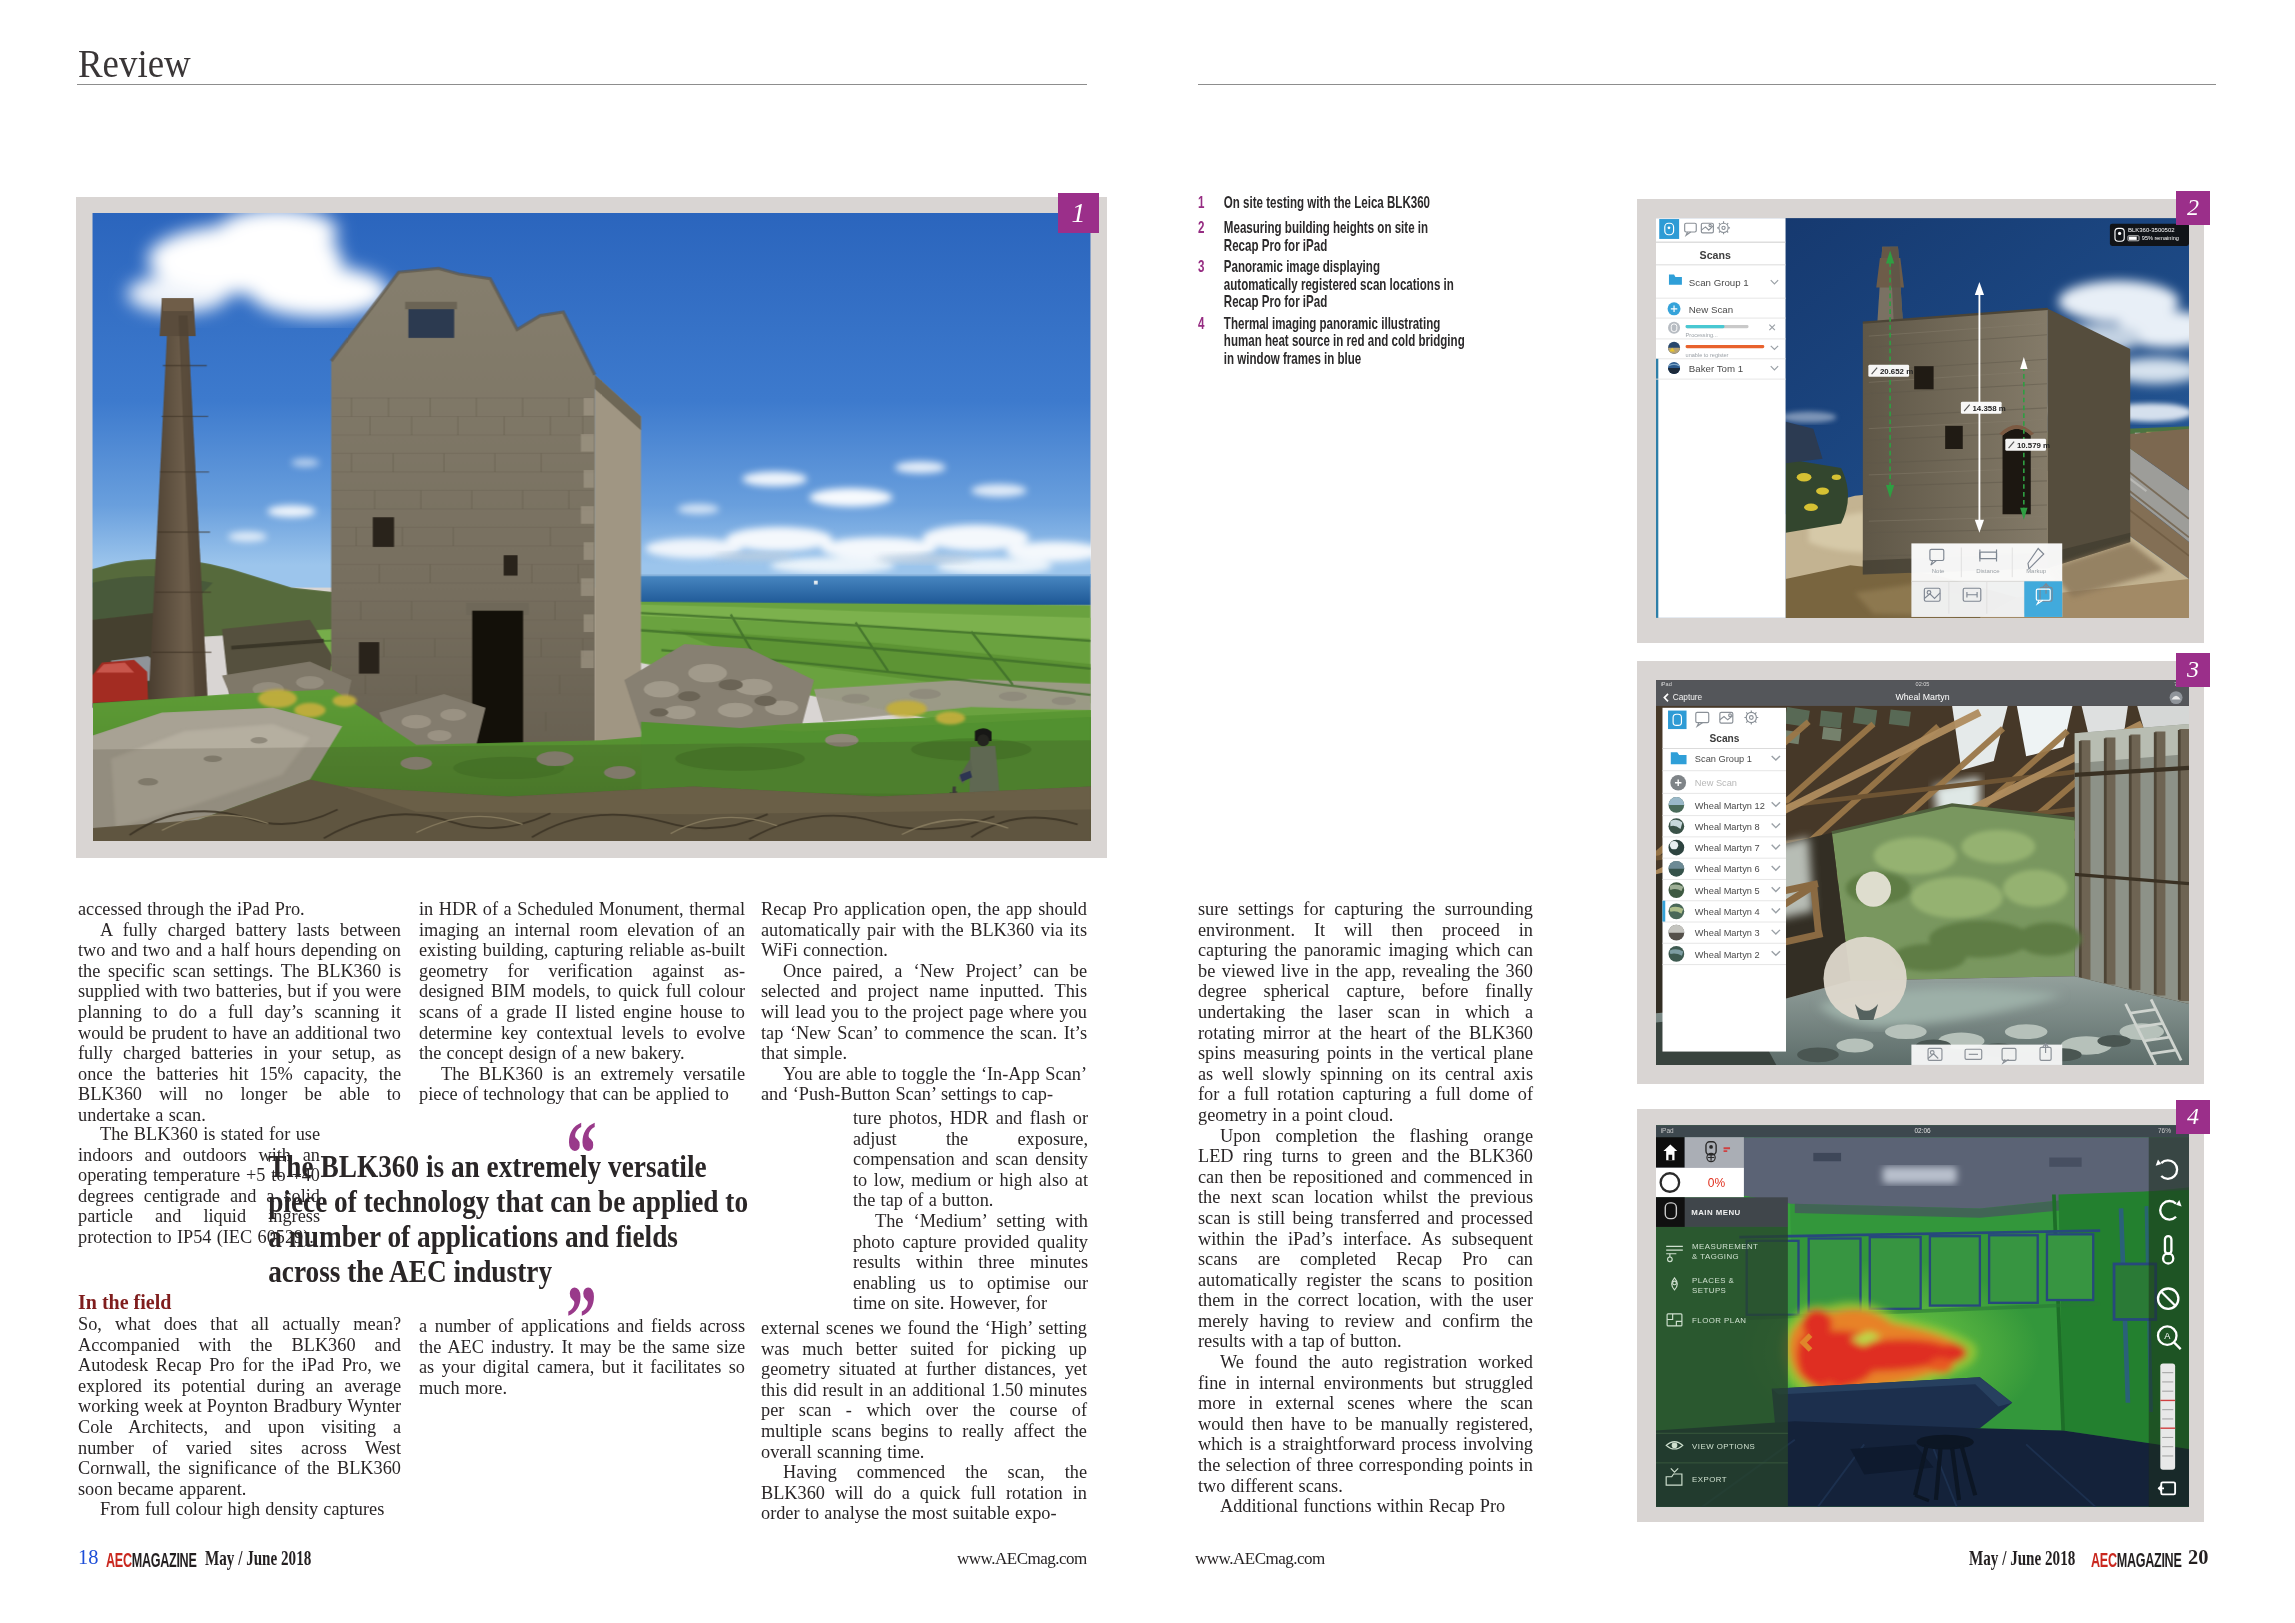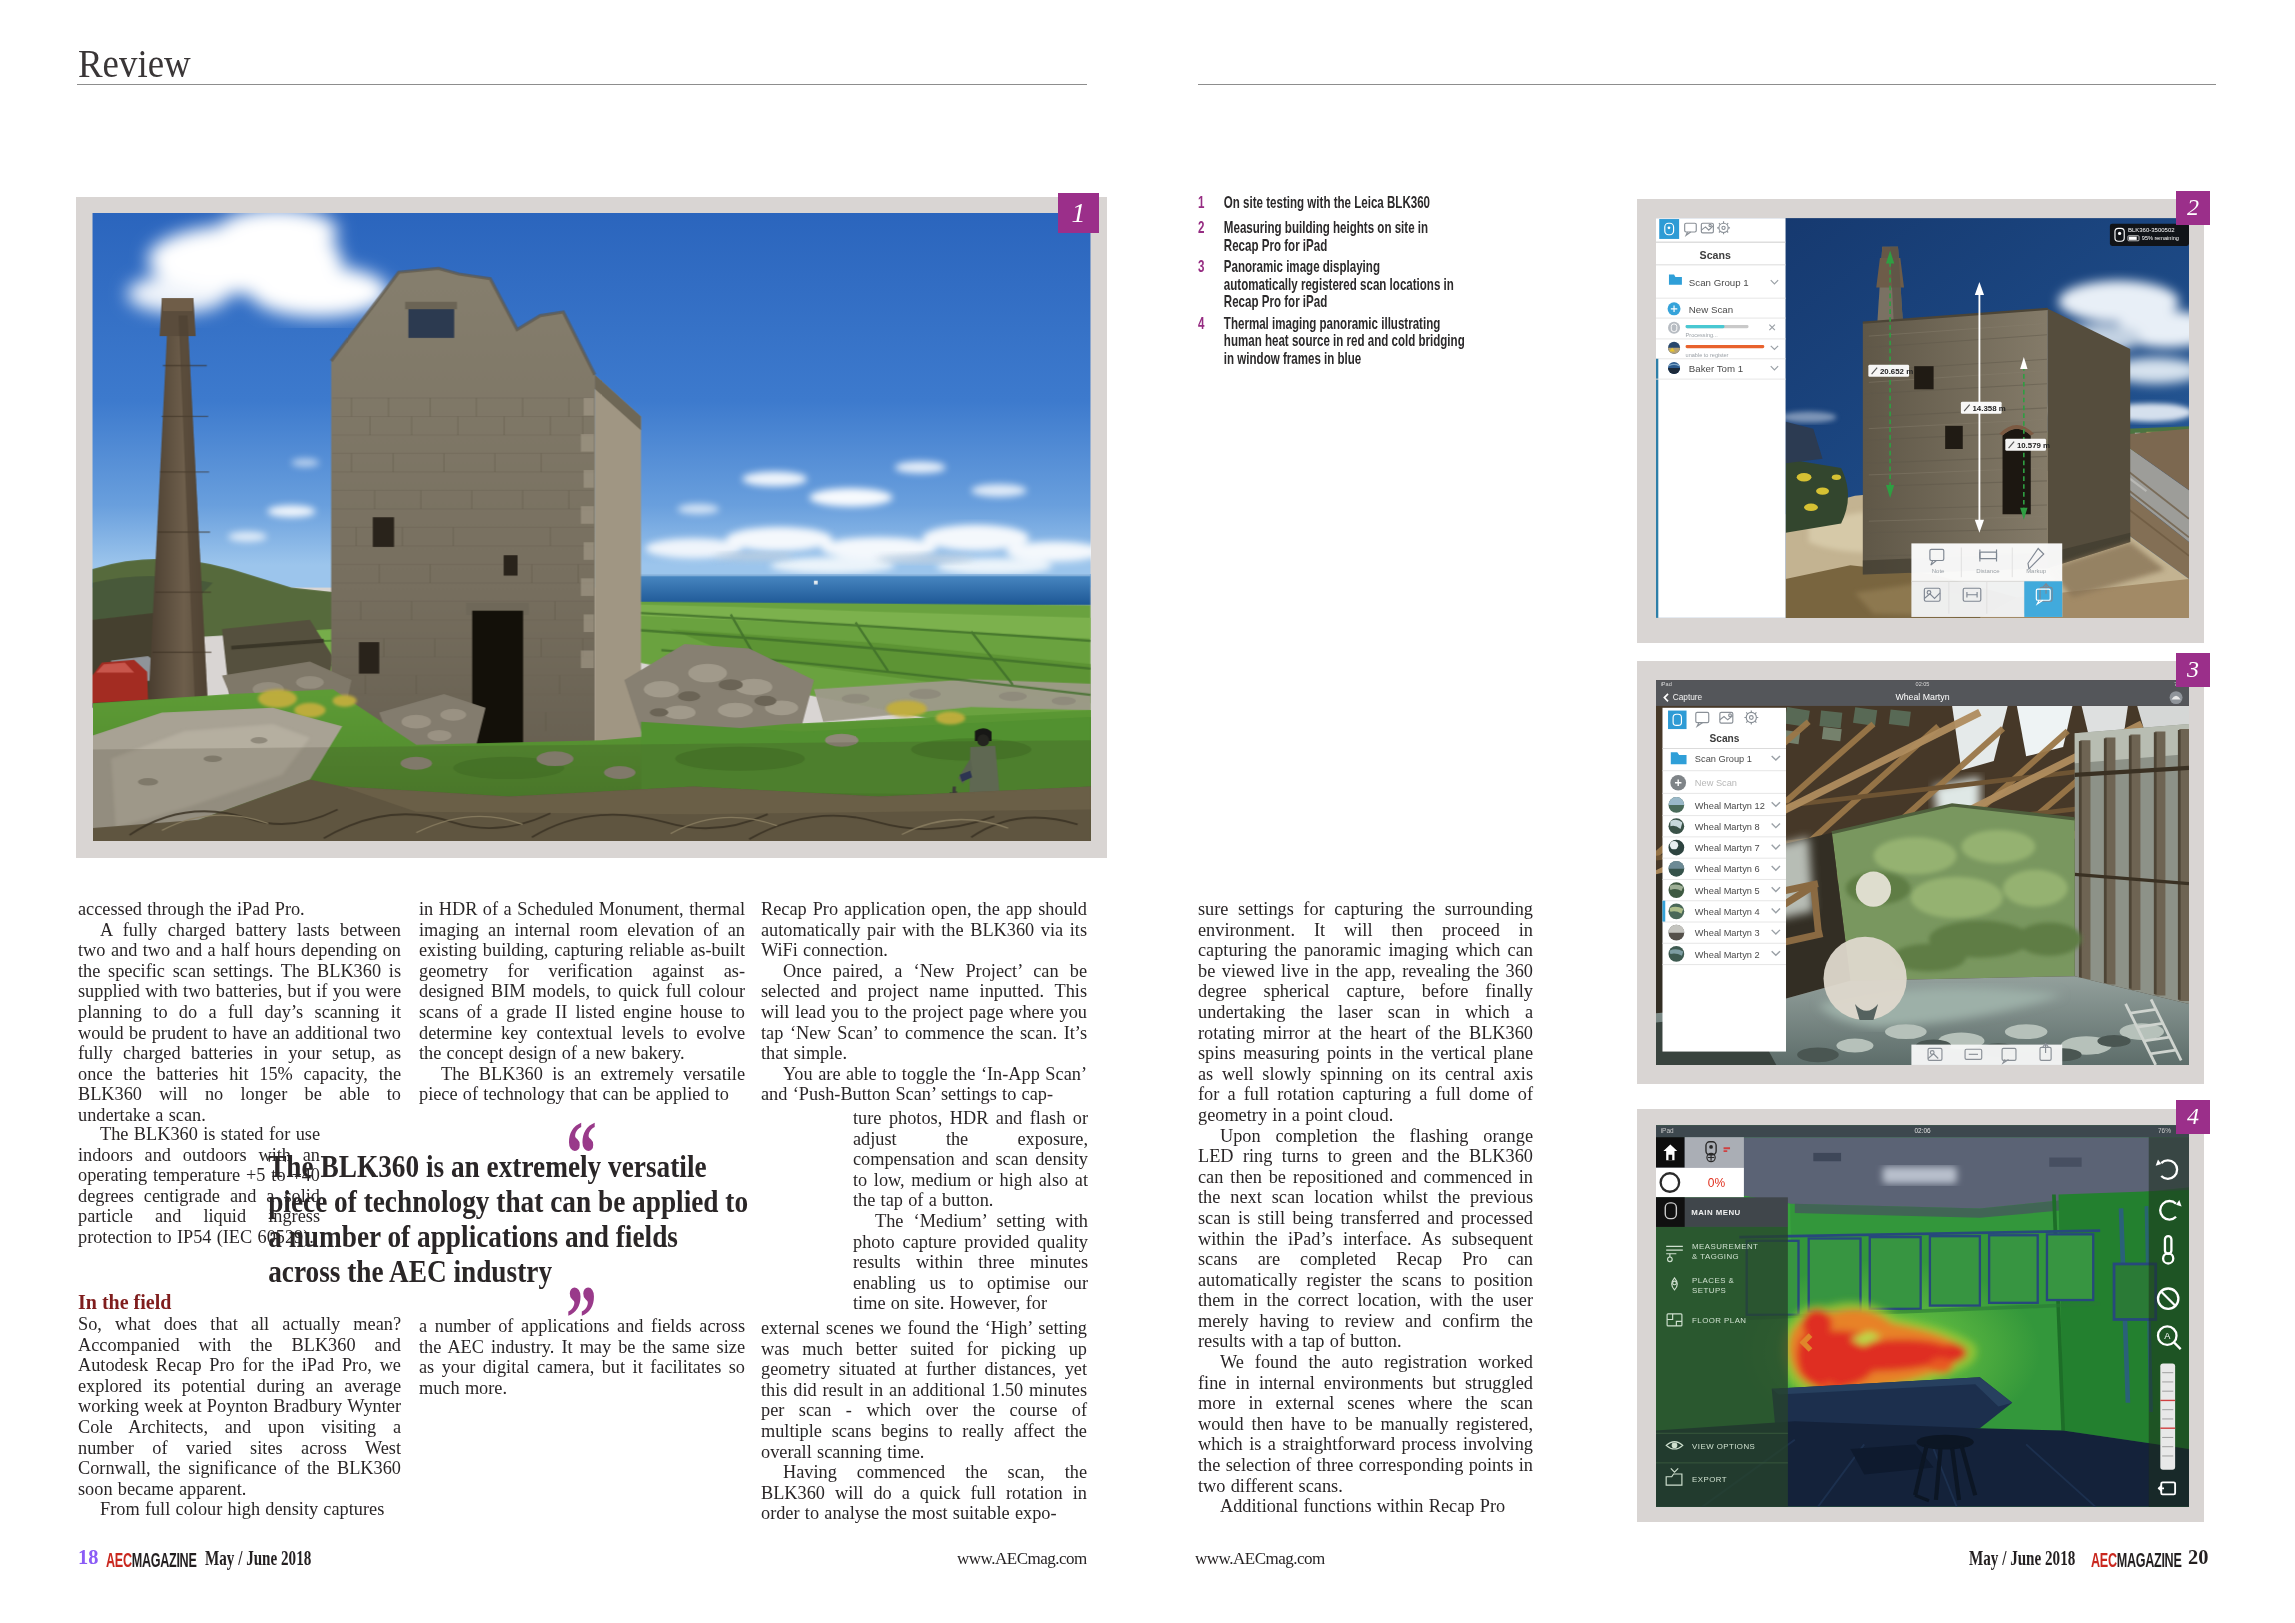--- a/index.html
+++ b/index.html
@@ -1026,21 +1026,21 @@
 <rect x="1092" y="772" width="30" height="26" rx="3"></rect>
 <path d="M1085 785 L1098 785 M1093 779 L1087 785 L1093 791"></path>
 </g>
 </svg>
 
     </div>
   </div>
   <div class="abs numbox" style="left:2176px;top:1100px;width:34px;height:34px;font-size:24px;line-height:32px;">4</div>
 
   <div class="abs" style="left:78px;top:1546px;height:23px;">
-    <span style="font-family:'Liberation Serif',serif;font-weight:bold;font-size:20.4px;color:#8b5cf6;">18</span>
+    <span style="font-family:'Liberation Serif',serif;font-weight:normal;font-size:20.4px;color:#1d4ed8;">18</span>
   </div>
   <div class="abs" style="left:106px;top:1549px;width:185px;">
     <span style="display:inline-block;font-family:'Liberation Sans',sans-serif;font-weight:bold;font-size:21px;line-height:21px;letter-spacing:-0.5px;white-space:nowrap;transform:scaleX(0.60);transform-origin:left top;"><span style="color:#c9271e;">AEC</span><span style="color:#231f20;">MAGAZINE</span></span>
   </div>
   <div class="abs" style="left:205px;top:1546px;width:231px;">
     <span style="display:inline-block;font-family:'Liberation Serif',serif;font-weight:bold;font-size:21px;white-space:nowrap;transform:scaleX(0.72);transform-origin:left top;color:#231f20;">May / June 2018</span>
   </div>
   <div class="abs" style="left:957px;top:1549px;font-family:'Liberation Serif',serif;font-size:17px;letter-spacing:-0.5px;color:#231f20;">www.AECmag.com</div>
   <div class="abs" style="left:1195px;top:1549px;font-family:'Liberation Serif',serif;font-size:17px;letter-spacing:-0.5px;color:#231f20;">www.AECmag.com</div>
   <div class="abs" style="left:1969px;top:1546px;width:231px;">

